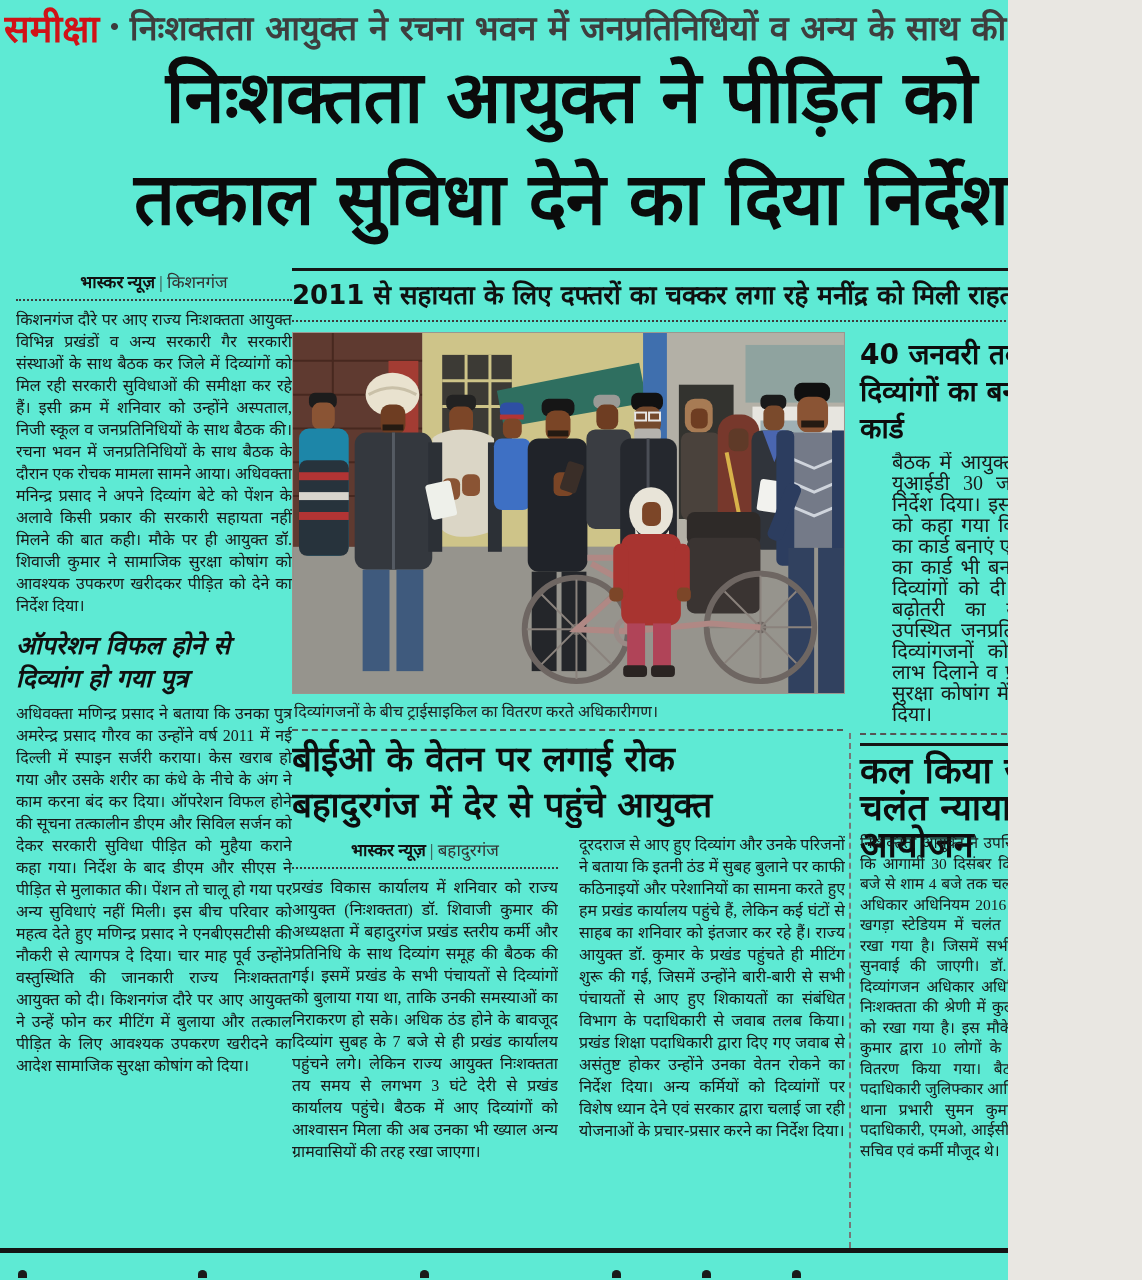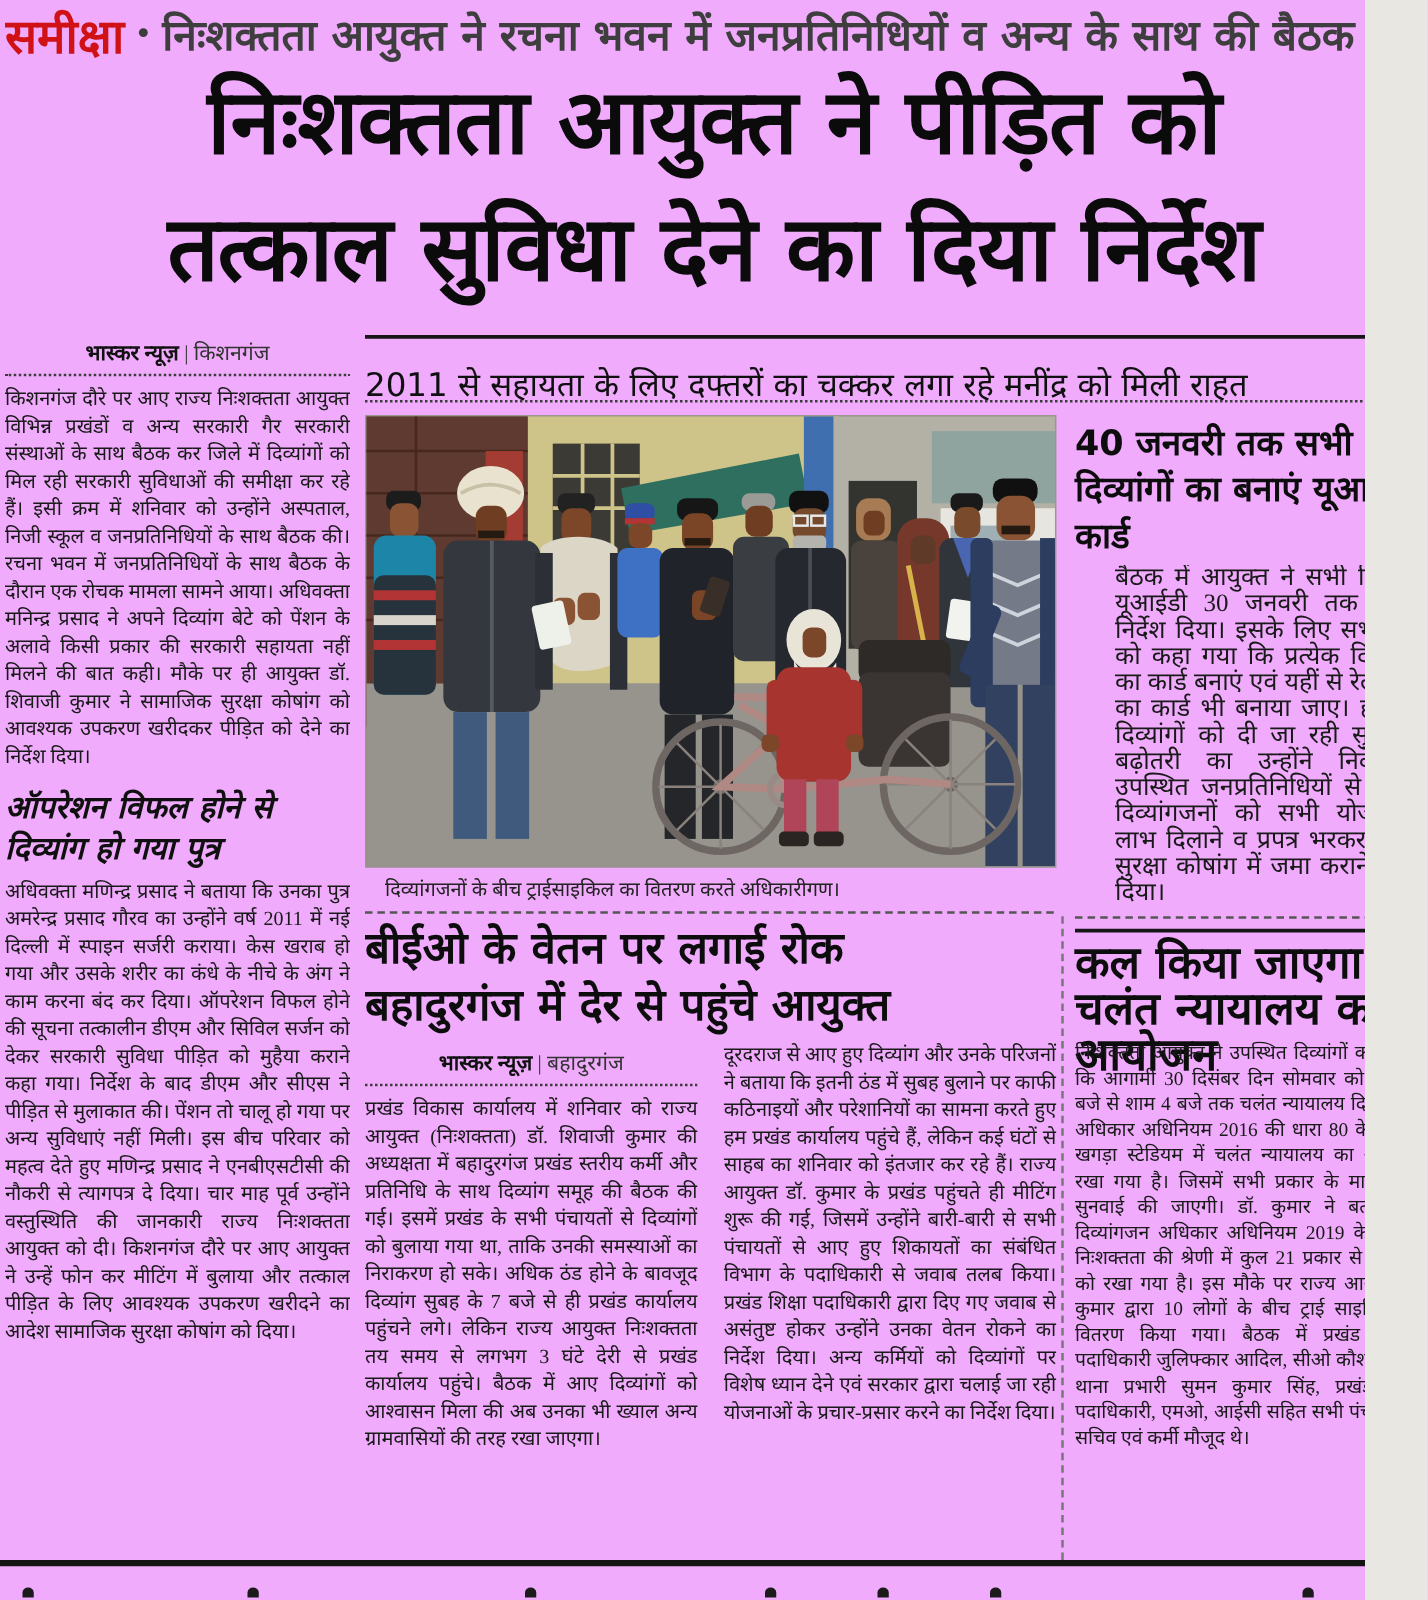--- a/index.html
+++ b/index.html
@@ -1,41 +1,41 @@
 <!DOCTYPE html>
 <html><head>
 <meta charset="utf-8">
 <style>
   html,body{margin:0;padding:0;background:#e9e7e2;}
-  #page{position:relative;width:1092px;height:1280px;background:#f0abfc;overflow:hidden;
+  #page{position:relative;width:1008px;height:1280px;background:#5eead4;overflow:hidden;
         font-family:"Liberation Serif","DejaVu Serif",serif;color:#1c1c1c;}
   .abs{position:absolute;}
   
   #kicker{top:0;left:4px;width:1136px;height:54px;display:flex;align-items:center;white-space:nowrap;overflow:hidden;}
   #kicker .tag{font-family:"DejaVu Sans",sans-serif;font-weight:bold;font-size:38px;color:#d01217;}
   #kicker .bullet{font-size:30px;color:#3c3c3c;margin:0 10px;}
   #kicker .ktext{font-family:"DejaVu Sans",sans-serif;font-weight:bold;font-size:34px;color:#3e3e3e;}
   
   #main-headline{top:46px;left:0;width:1142px;text-align:center;font-family:"DejaVu Sans",sans-serif;
                  font-weight:bold;font-size:72px;line-height:102px;color:#0b0b0b;letter-spacing:-1px;white-space:nowrap;overflow:hidden;}
   
-  #left-col{top:266px;left:4px;width:276px;height:976px;overflow:hidden;}
+  #left-col{top:266px;left:16px;width:276px;height:976px;overflow:hidden;}
   .byline{font-weight:bold;font-size:17px;text-align:center;color:#111;padding:4px 0 6px 0;}
   .byline .city{font-weight:normal;color:#333;}
   .dotted-rule{border-top:2px dotted #3c3c3c;height:0;margin-bottom:8px;}
   .body-text{font-size:16px;line-height:22px;text-align:justify;color:#191919;}
   .subhead{font-family:"DejaVu Sans",sans-serif;font-weight:bold;font-size:25px;line-height:33px;color:#101010;margin:12px 0 8px 0;font-style:italic;}
   
   #center{top:268px;left:292px;width:553px;height:980px;}
   .solid-rule{background:#161616;height:3px;}
-  #strap{position:absolute;top:21px;left:0;width:850px;font-family:"DejaVu Sans",sans-serif;
-         font-weight:normal;font-size:26px;color:#101010;white-space:nowrap;overflow:hidden;}
+  #strap{position:absolute;top:8px;left:0;width:850px;font-family:"DejaVu Sans",sans-serif;
+         font-weight:bold;font-size:26px;color:#101010;white-space:nowrap;overflow:hidden;}
   #strap-dots{position:absolute;top:52px;left:0;width:850px;border-top:2px dotted #3c3c3c;}
   #photo-box{position:absolute;top:64px;left:0;width:553px;height:362px;border:1px solid #9a978f;box-sizing:border-box;background:#8f8e88;}
-  #photo-caption{position:absolute;top:432px;left:2px;width:549px;font-size:16px;color:#222;margin-left:14px;}
+  #photo-caption{position:absolute;top:432px;left:2px;width:549px;font-size:16px;color:#222;}
   #center-dash{position:absolute;top:461px;left:0;width:551px;border-top:2px dashed #555;}
   #a2-head{position:absolute;top:468px;left:0;width:553px;font-family:"DejaVu Sans",sans-serif;
            font-weight:bold;font-size:35px;line-height:46px;color:#0d0d0d;white-space:nowrap;overflow:hidden;}
   #a2-cols{position:absolute;top:566px;left:0;width:553px;height:679px;display:flex;gap:21px;overflow:hidden;}
   .a2col{width:266px;height:679px;overflow:hidden;}
   
   #right-col{top:336px;left:860px;width:280px;height:909px;}
   #sb-head{position:absolute;top:0;left:0;width:280px;font-family:"DejaVu Sans",sans-serif;
            font-weight:bold;font-size:28px;line-height:37px;color:#0d0d0d;}
   #sb-body{position:absolute;top:116px;left:0;width:280px;height:276px;overflow:hidden;

